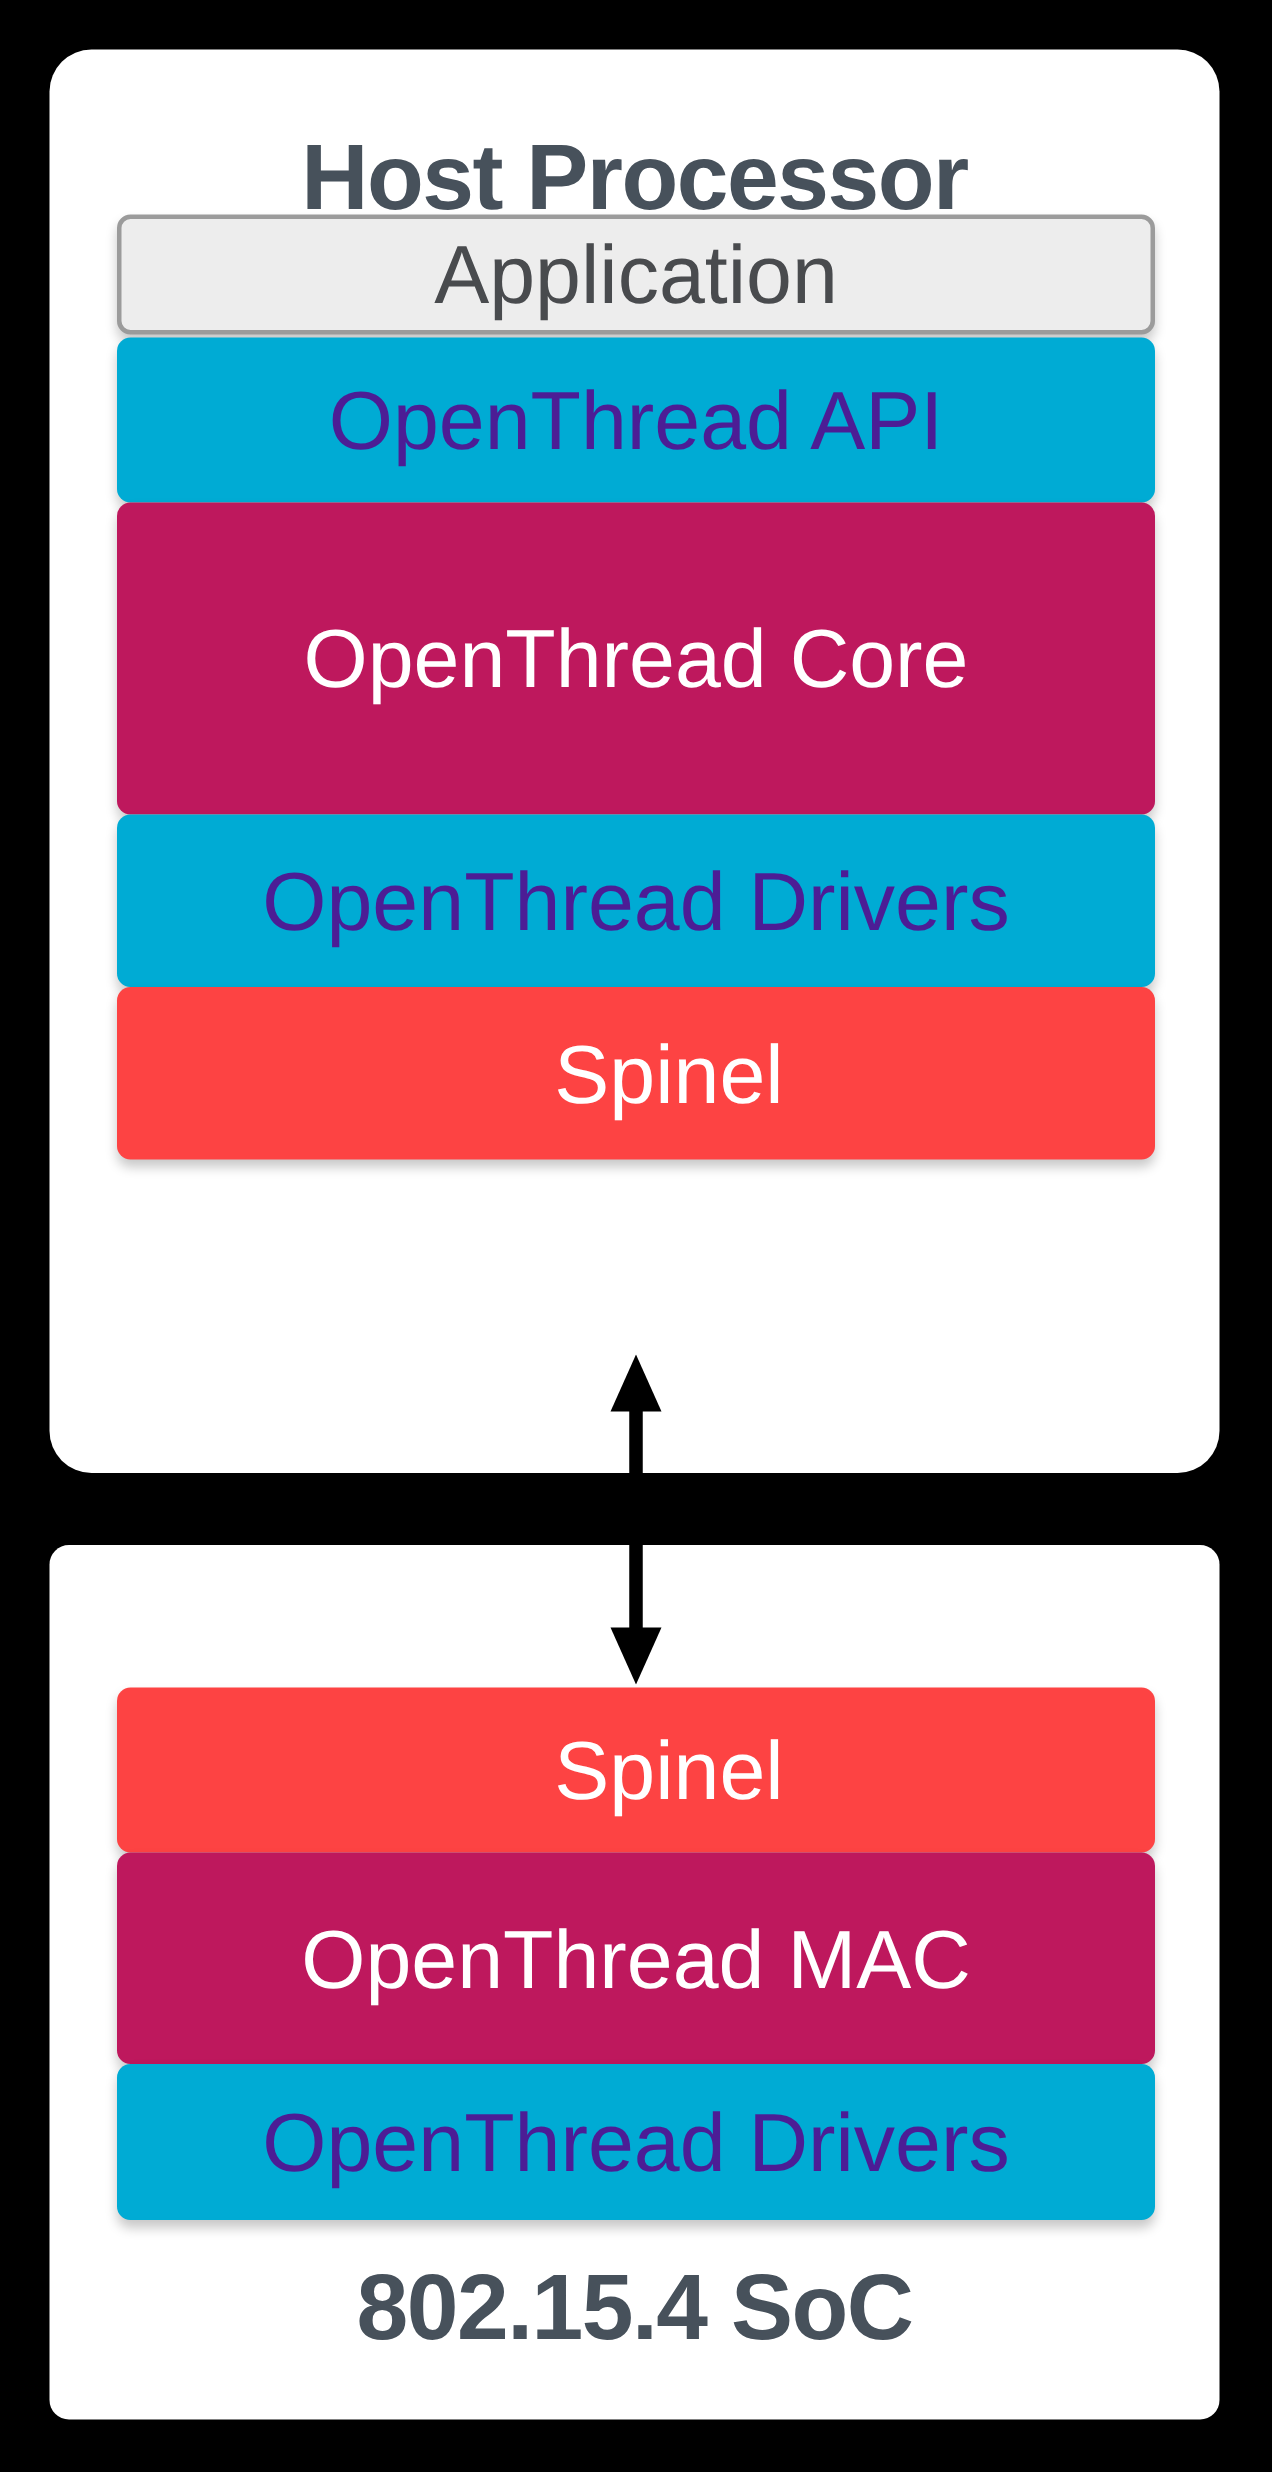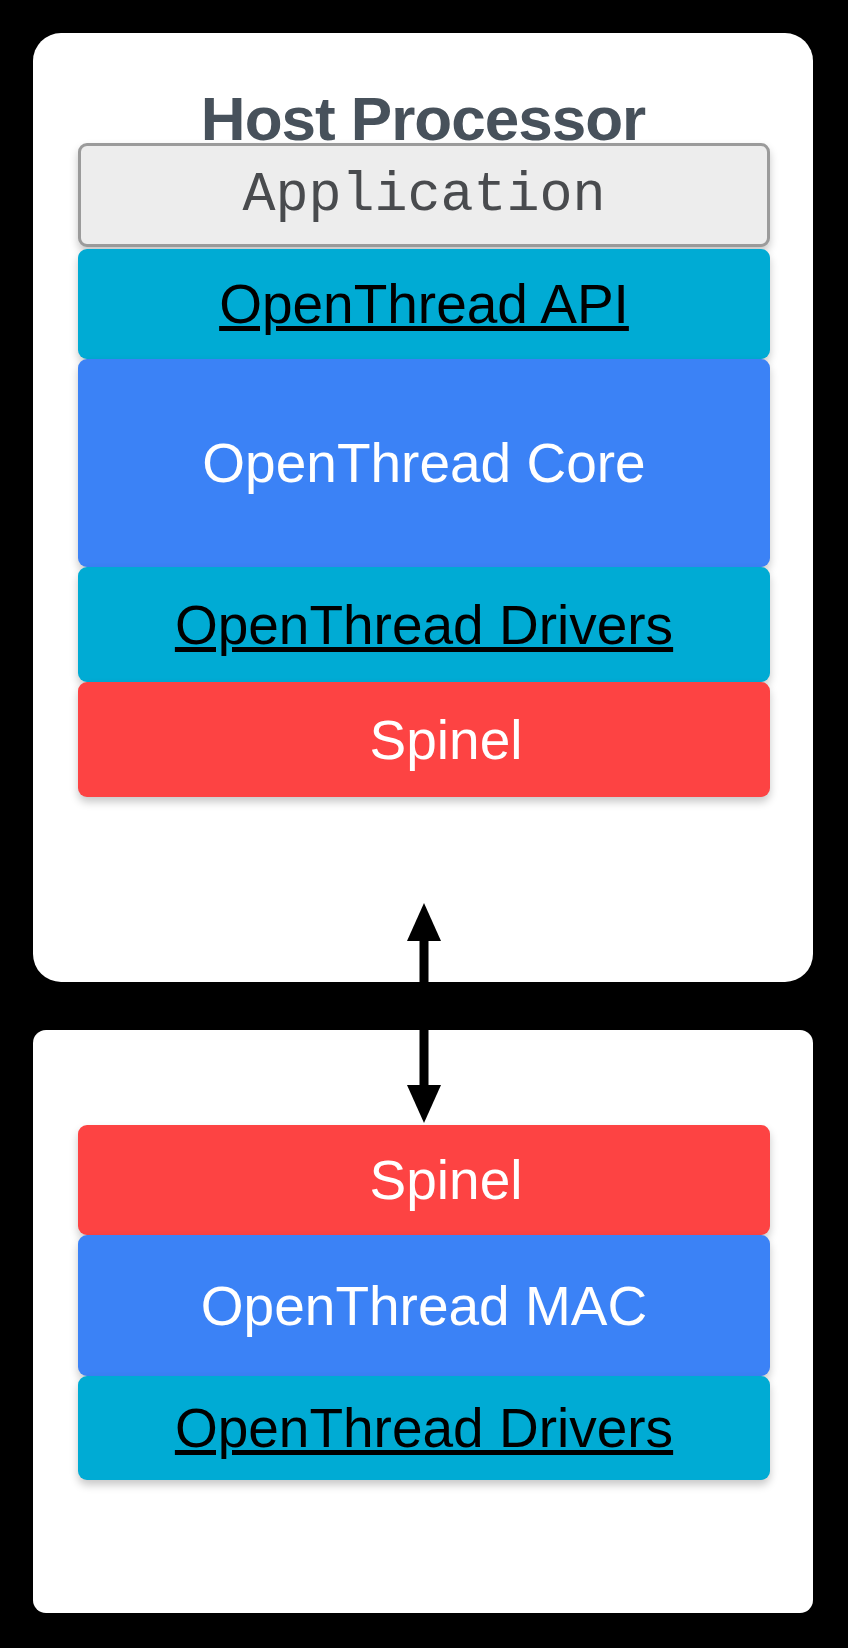--- a/index.html
+++ b/index.html
@@ -55,26 +55,26 @@
     border-radius: 9px;
     font-size: 55px;
     box-shadow: 0 5px 8px rgba(0,0,0,0.22);
   }
   .l-ext {
     background: #EDEDED;
     border: 3px solid #9B9B9B;
     color: #494B4E;
     margin-bottom: 2px;
   }
-  .l-cyan { background: #00ABD4; color: #000000; text-decoration: underline; }
-  .l-blue { background: #3b82f6; color: #FFFFFF; text-align: center; }
+  .l-cyan { background: #00ABD4; color: #4c1d95; }
+  .l-blue { background: #be185d; color: #FFFFFF; text-align: center; }
   .l-red  { background: #FD4343; color: #FFFFFF; padding-left: 44px; }
 
   
-  .lay-application { height: 104px; font-family: Liberation Mono, monospace; }
+  .lay-application { height: 80px; }
   .lay-ipv6        { height: 107px; }
   .lay-api         { height: 110px; }
   .lay-core        { height: 208px; }
   .lay-drivers     { height: 115px; }
   .lay-spinel      { height: 115px; }
   
   .lay-spinel2     { height: 110px; }
   .lay-mac         { height: 141px; }
   .lay-drivers2    { height: 104px; }
 
@@ -117,20 +117,21 @@
       <div class="layer l-red lay-spinel2">
         <span>Spinel</span>
       </div>
       <div class="layer l-blue lay-mac">
         <span>OpenThread MAC</span>
       </div>
       <div class="layer l-cyan lay-drivers2">
         <span>OpenThread Drivers</span>
       </div>
     </div>
+    <h2 class="panel-title" id="soc-title">802.15.4 SoC</h2>
   </section>
 
   <svg id="link-arrow" viewBox="0 0 36 220" xmlns="http://www.w3.org/2000/svg">
     <polygon points="18,0 1,38 35,38" fill="#000000"></polygon>
     <rect x="13.5" y="30" width="9" height="160" fill="#000000"></rect>
     <polygon points="18,220 1,182 35,182" fill="#000000"></polygon>
   </svg>
 
 </div>
 

